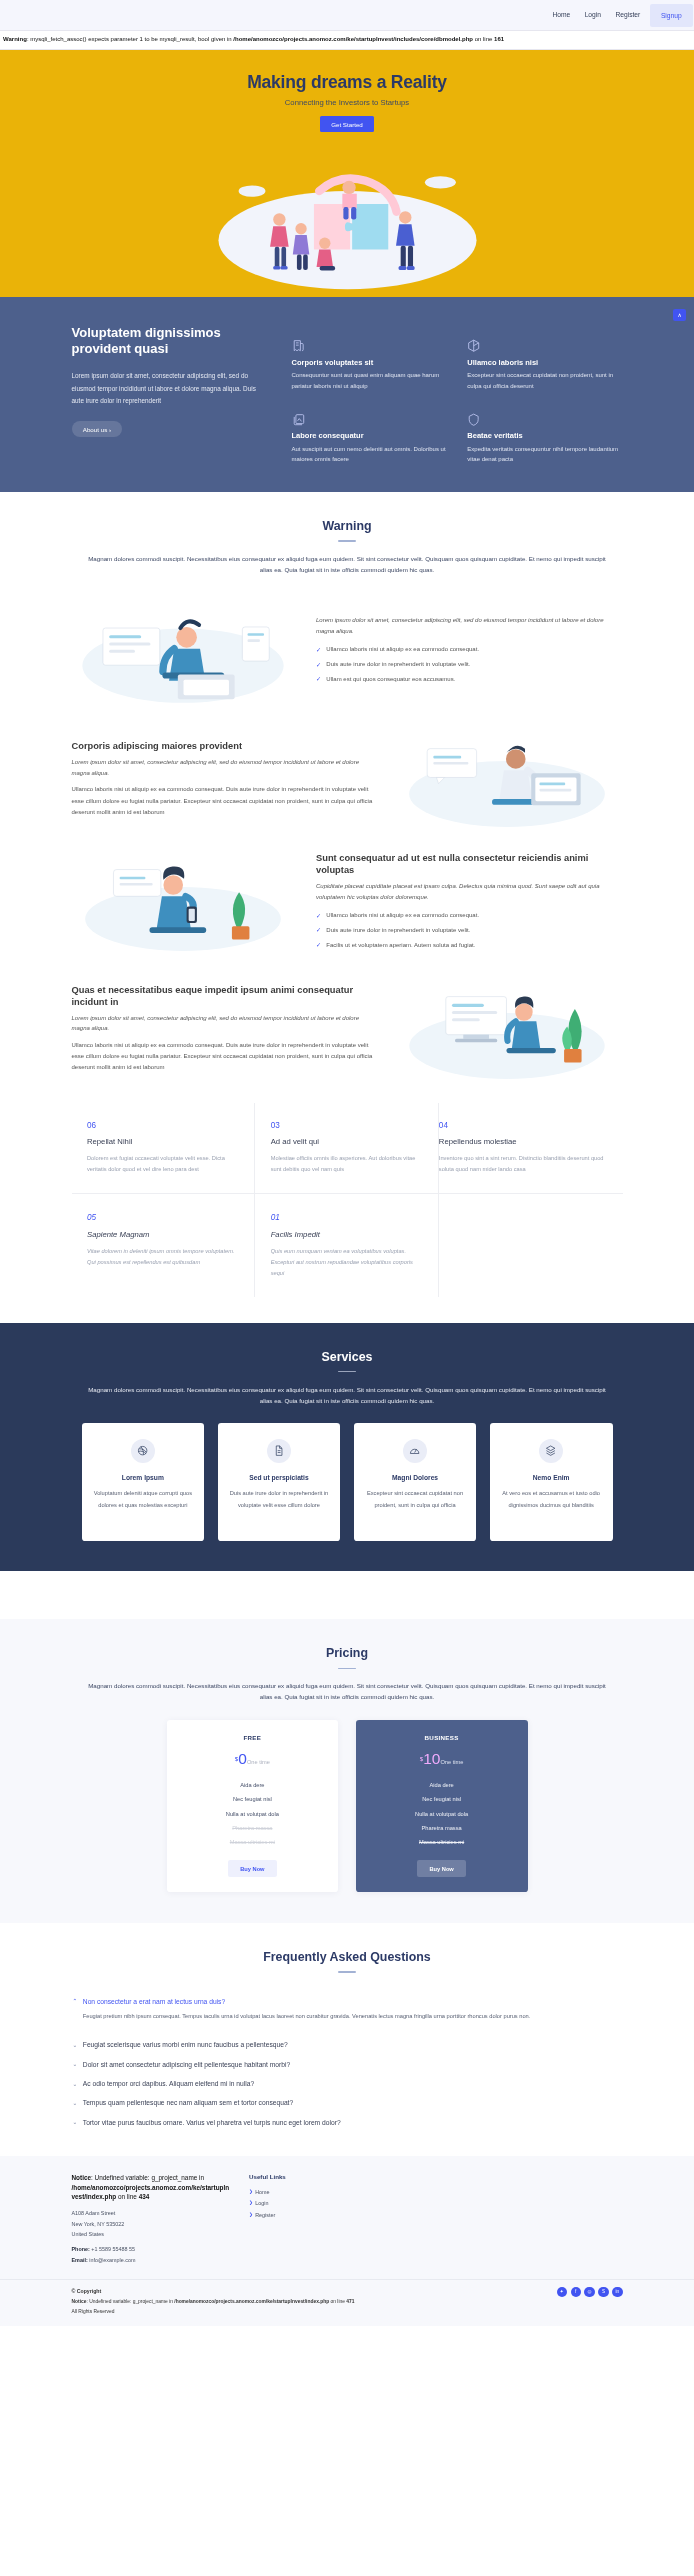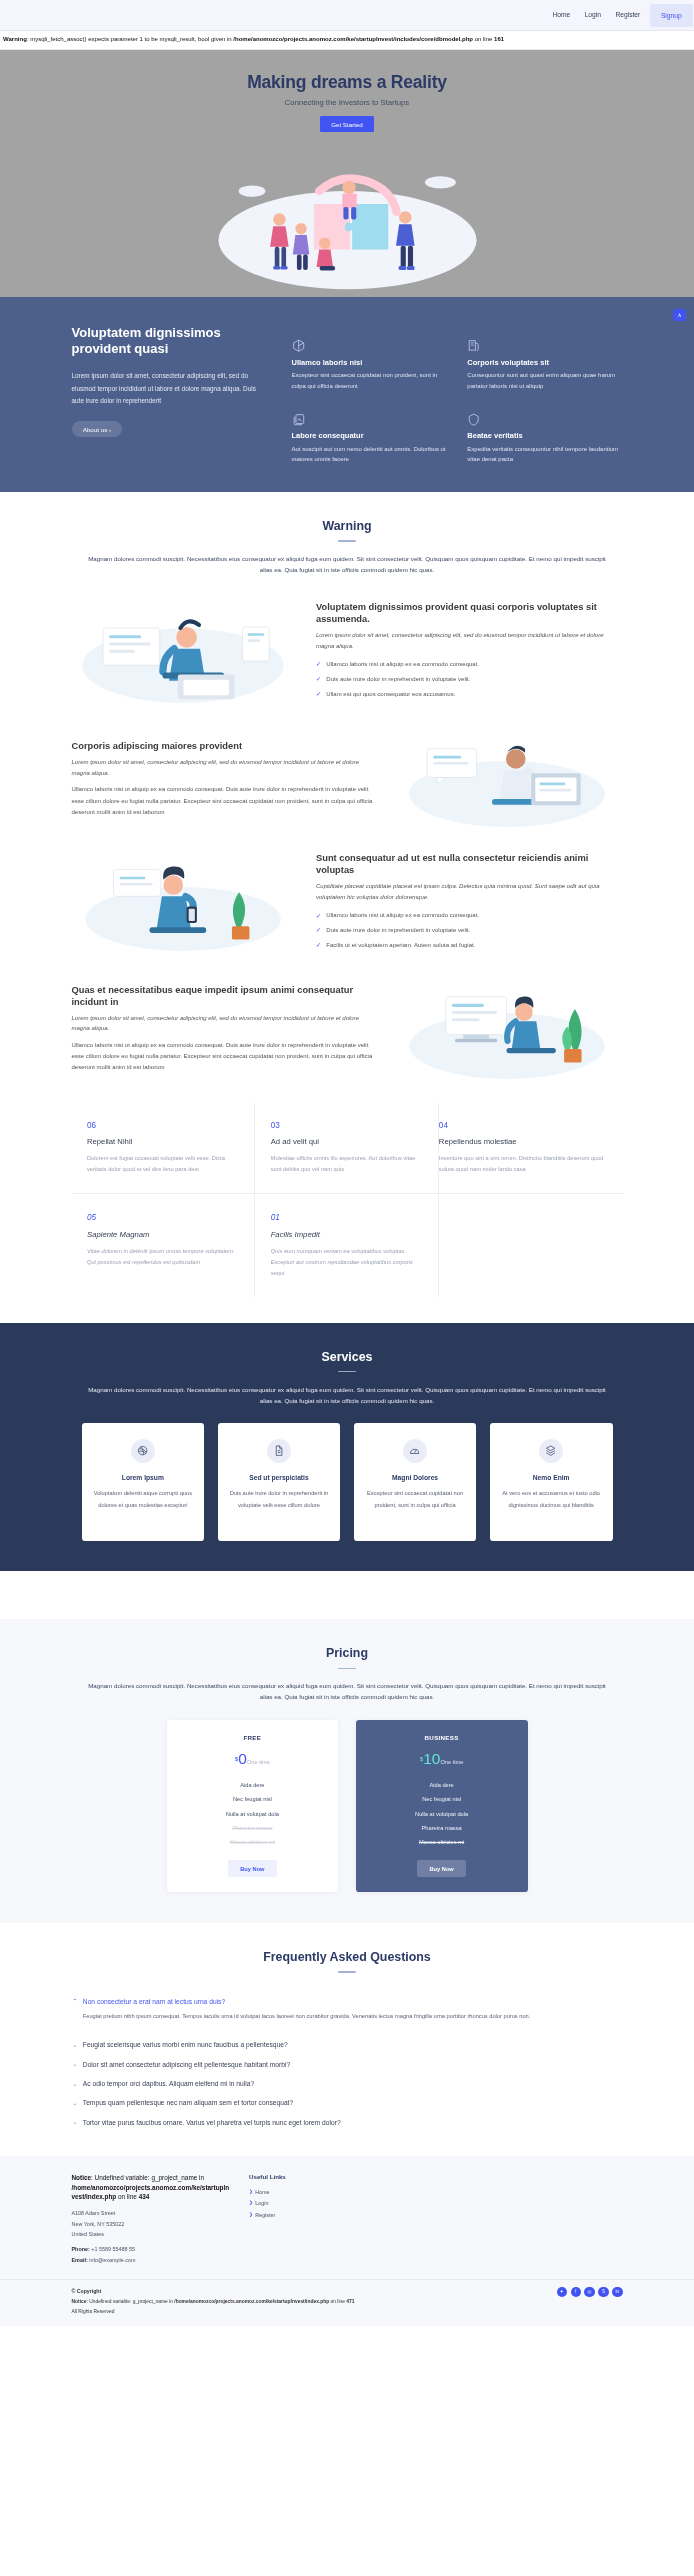--- a/index.html
+++ b/index.html
@@ -41,21 +41,21 @@
     border-top: 0.5px solid #e6e6ef;
     border-bottom: 0.5px solid #e6e6ef;
     padding: 4.1px 3.1px 5.2px 3.1px;
     font-size: 6px;
     color: #111;
     background: #fff;
     line-height: 1.45;
   }
   .warnbar b { font-weight: 700; }
   
-  .hero { text-align: center; padding: 21.6px 0 0 0; background: #a3a3a3; }
+  .hero { text-align: center; padding: 21.6px 0 0 0; background: #eab308; }
   .hero h1 {
     font-size: 17.5px;
     color: #2c3a66;
     font-weight: 700;
     letter-spacing: -0.2px;
   }
   .hero h2 {
     font-size: 7.7px;
     color: #3f4a63;
     font-weight: 400;
@@ -273,21 +273,21 @@
   .price-card .tier {
     font-size: 6.2px; font-weight: 700; letter-spacing: 0.3px;
     color: #2c3a66; margin-bottom: 9.3px;
   }
   .price-card.featured .tier { color: #fff; }
   .price-amt { margin-bottom: 10.3px; }
   .price-amt .cur { font-size: 6.2px; color: #4154f1; vertical-align: super; }
   .price-amt .val { font-size: 15.5px; color: #4154f1; font-weight: 400; }
   .price-amt .per { font-size: 5.7px; color: #aeb3c0; }
   .price-card.featured .cur,
-  .price-card.featured .val { color: #5eead4; }
+  .price-card.featured .val { color: #f0abfc; }
   .price-card.featured .per { color: #dfe4f1; }
   .price-feats { list-style: none; }
   .price-feats li {
     font-size: 5.7px;
     color: #46506a;
     padding: 4.1px 0;
   }
   .price-card.featured .price-feats li { color: #f0f2f8; }
   .price-feats li.off { color: #cfd2da; text-decoration: line-through; }
   .price-card.featured .price-feats li.off { color: #f0f2f8; text-decoration: line-through; }
@@ -445,39 +445,39 @@
         <h2>Voluptatem dignissimos provident quasi</h2>
         <p>Lorem ipsum dolor sit amet, consectetur adipiscing elit, sed do eiusmod tempor incididunt ut labore et dolore magna aliqua. Duis aute irure dolor in reprehenderit</p>
         <button class="about-btn">
           <span>About us</span> ›
         </button>
       </div>
       <div class="values-right">
         <div class="vcard">
           <span class="vicon">
             <svg width="13.4" height="13.4" viewBox="0 0 24 24" fill="none" stroke="currentColor" stroke-width="1.6">
-              <path d="M12 2 21 7v10l-9 5-9-5V7z"></path>
-                <path d="M12 2v20"></path>
-                <path d="M21 7l-9 5"></path>
-            </svg>
-          </span>
-          <h3>Ullamco laboris nisi</h3>
-          <p>Excepteur sint occaecat cupidatat non proident, sunt in culpa qui officia deserunt</p>
-        </div>
-        <div class="vcard">
-          <span class="vicon">
-            <svg width="13.4" height="13.4" viewBox="0 0 24 24" fill="none" stroke="currentColor" stroke-width="1.6">
               <path d="M4 3h11v18l-3-2-3 2-3-2-2 2z"></path>
                 <path d="M15 8h3a2 2 0 0 1 2 2v9a2 2 0 0 1-2 2"></path>
               <line x1="7" y1="7" x2="12" y2="7"></line>
                 <line x1="7" y1="11" x2="12" y2="11"></line>
             </svg>
           </span>
           <h3>Corporis voluptates sit</h3>
           <p>Consequuntur sunt aut quasi enim aliquam quae harum pariatur laboris nisi ut aliquip</p>
+        </div>
+        <div class="vcard">
+          <span class="vicon">
+            <svg width="13.4" height="13.4" viewBox="0 0 24 24" fill="none" stroke="currentColor" stroke-width="1.6">
+              <path d="M12 2 21 7v10l-9 5-9-5V7z"></path>
+                <path d="M12 2v20"></path>
+                <path d="M21 7l-9 5"></path>
+            </svg>
+          </span>
+          <h3>Ullamco laboris nisi</h3>
+          <p>Excepteur sint occaecat cupidatat non proident, sunt in culpa qui officia deserunt</p>
         </div>
         <div class="vcard">
           <span class="vicon">
             <svg width="13.4" height="13.4" viewBox="0 0 24 24" fill="none" stroke="currentColor" stroke-width="1.6">
               <rect x="7" y="3" width="14" height="16" rx="2"></rect>
                 <path d="M10 14l3-4 4 5"></path>
               <path d="M4 7v12a2 2 0 0 0 2 2h12"></path>
             </svg>
           </span>
           <h3>Labore consequatur</h3>
@@ -518,21 +518,20 @@
         <rect x="175" y="148" width="120" height="12" rx="6" fill="#2f6f99"></rect>
         <rect x="205" y="152" width="110" height="48" rx="4" fill="#dfe6ef"></rect>
         <rect x="216" y="162" width="88" height="30" rx="3" fill="#fff"></rect>
         <path d="M210 62 q14 -22 36 -6" fill="none" stroke="#233b5a" stroke-width="8" stroke-linecap="round"></path>
         <rect x="330" y="60" width="52" height="66" rx="5" fill="#fff" stroke="#cfd9e6"></rect>
         <rect x="340" y="72" width="32" height="5" rx="2" fill="#9fd5ea"></rect>
         <rect x="340" y="84" width="24" height="5" rx="2" fill="#e3e9f1"></rect>
       </svg>
     </div>
     <div class="feature-body">
-      <h3>Voluptatem dignissimos provident quasi corporis voluptates sit assumenda.</h3>
       <p class="lead">Lorem ipsum dolor sit amet, consectetur adipiscing elit, sed do eiusmod tempor incididunt ut labore et dolore magna aliqua.</p>
       <ul class="chklist">
         <li><span class="tick">✓</span><span>Ullamco laboris nisi ut aliquip ex ea commodo consequat.</span></li>
         <li><span class="tick">✓</span><span>Duis aute irure dolor in reprehenderit in voluptate velit.</span></li>
         <li><span class="tick">✓</span><span>Ullam est qui quos consequatur eos accusamus.</span></li>
       </ul>
     </div>
   </div>
 
   <div class="feature-row rev">

